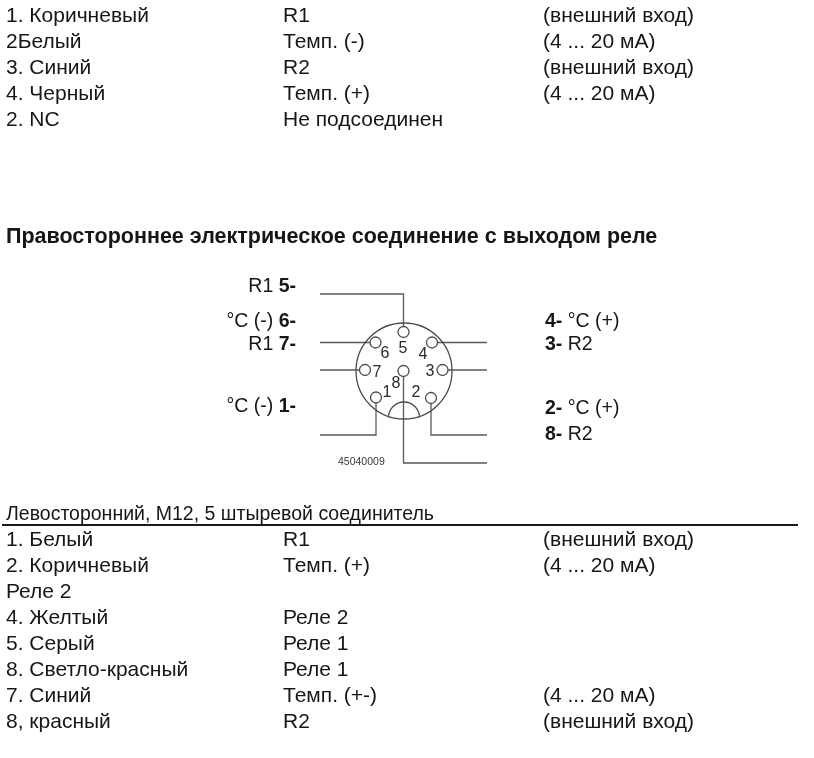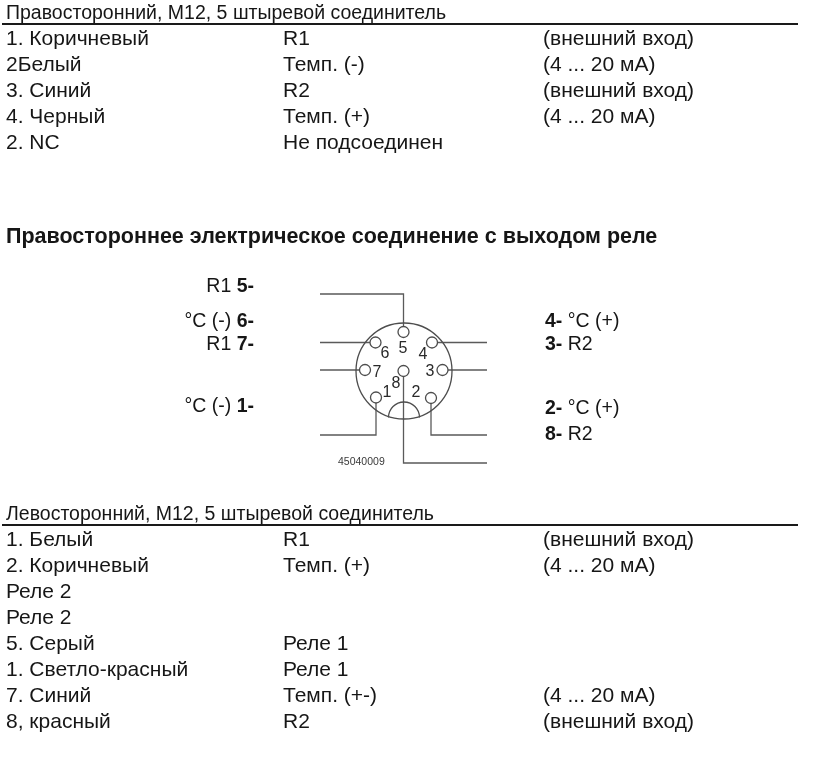--- a/index.html
+++ b/index.html
@@ -22,35 +22,34 @@
     font-size:21px;white-space:nowrap;
   }
   
   .sec-heading{
     position:absolute;left:6px;top:224px;
     font-size:21.5px;font-weight:bold;white-space:nowrap;
   }
   
   .lbl{position:absolute;font-size:19.5px;line-height:22px;white-space:nowrap;}
   .lbl .b{font-weight:bold;}
-  .lbl-left{right:560px;text-align:left;}
+  .lbl-left{right:518px;text-align:left;}
   .lbl-right{left:545px;text-align:left;}
   
   .diagram-svg{position:absolute;left:0;top:0;pointer-events:none;}
   .wire{stroke:#5a5a5a;stroke-width:1.3;fill:none;}
   .conn{stroke:#4d4d4d;stroke-width:1.3;fill:none;}
   .pin{stroke:#4d4d4d;stroke-width:1.3;fill:#ffffff;}
   .pin-num{font-family:"Liberation Sans","DejaVu Sans",sans-serif;font-size:16px;fill:#2a2a2a;text-anchor:middle;}
   .fig-num{font-family:"Liberation Sans","DejaVu Sans",sans-serif;font-size:10.5px;fill:#3a3a3a;}
 </style>
 </head>
 <body>
 
 <div class="tbl tbl-top">
-  <div class="tbl-title">Правосторонний, M12, 5 штыревой соединитель</div>
   <div class="tbl-row">
     <span>1. Коричневый</span>
     <span>R1</span>
     <span>(внешний вход)</span>
   </div>
   <div class="tbl-row">
     <span>2Белый</span>
     <span>Темп. (-)</span>
     <span>(4 ... 20 мА)</span>
   </div>
@@ -154,30 +153,31 @@
   <div class="tbl-row">
     <span>2. Коричневый</span>
     <span>Темп. (+)</span>
     <span>(4 ... 20 мА)</span>
   </div>
   <div class="tbl-row">
     <span>Реле 2</span>
     <span></span>
   </div>
   <div class="tbl-row">
+    <span>4. Желтый</span>
     <span>Реле 2</span>
     <span></span>
   </div>
   <div class="tbl-row">
     <span>5. Серый</span>
     <span>Реле 1</span>
     <span></span>
   </div>
   <div class="tbl-row">
-    <span>1. Светло-красный</span>
+    <span>8. Светло-красный</span>
     <span>Реле 1</span>
     <span></span>
   </div>
   <div class="tbl-row">
     <span>7. Синий</span>
     <span>Темп. (+-)</span>
     <span>(4 ... 20 мА)</span>
   </div>
   <div class="tbl-row">
     <span>8, красный</span>

